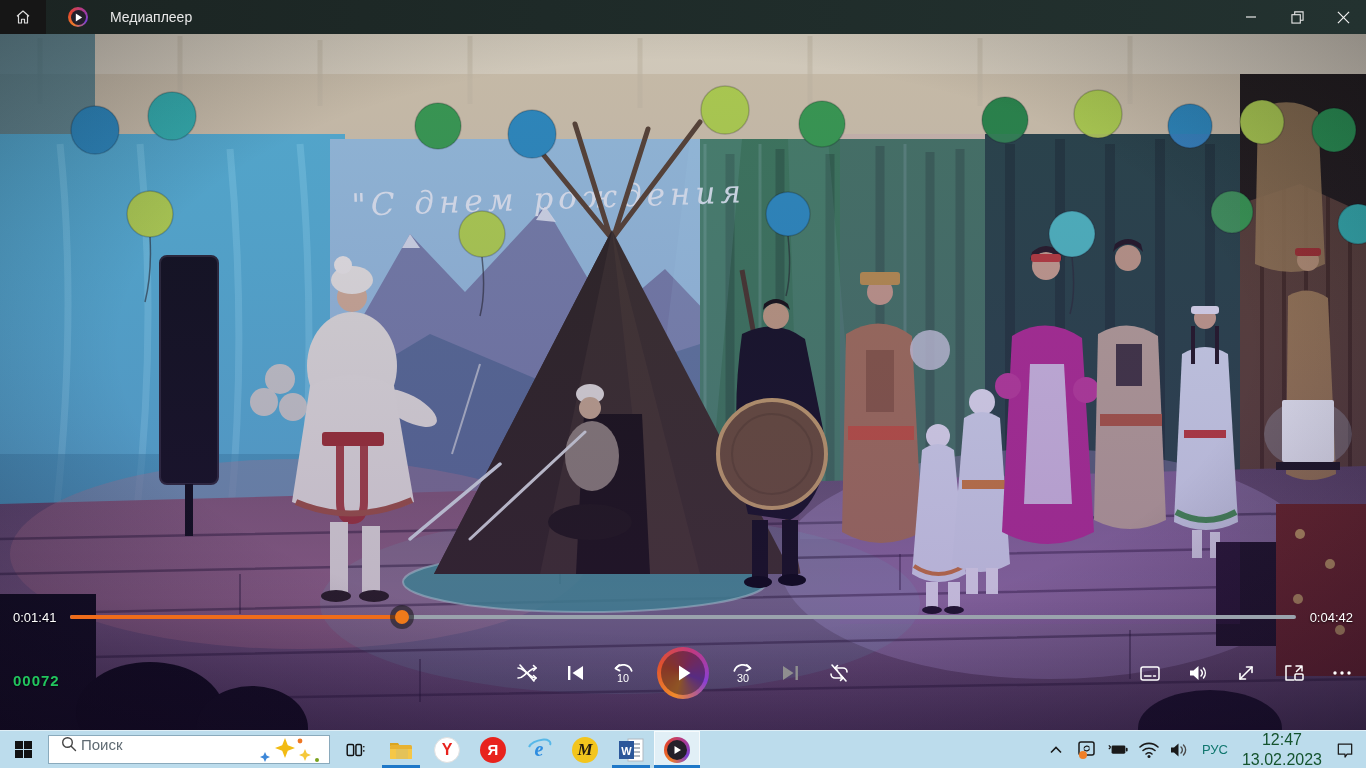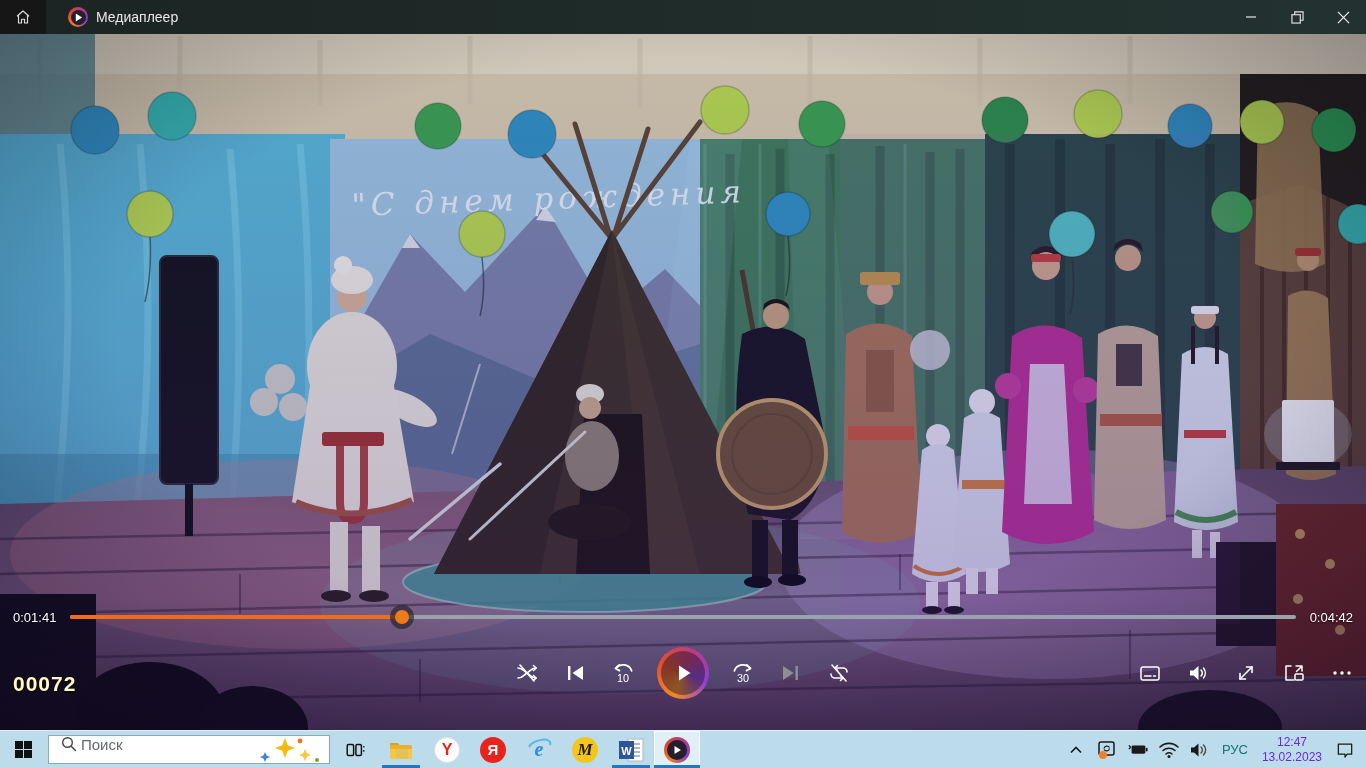--- a/index.html
+++ b/index.html
@@ -10,28 +10,28 @@
   
   .titlebar { height:34px; background:linear-gradient(90deg,#1b2422,#1e2a28 40%,#233230);
               display:flex; align-items:center; color:#e8e8e8; flex:0 0 auto; }
   .home-btn { width:46px; height:34px; background:#161616; display:flex; align-items:center;
               justify-content:center; cursor:pointer; }
   .app-logo { width:20px; height:20px; border-radius:50%; margin-left:22px;
               background:conic-gradient(from 210deg,#f07b28,#e0452f,#b13a8c,#7a3fd4,#f07b28);
               display:flex; align-items:center; justify-content:center; }
   .app-logo .inner { width:15px; height:15px; border-radius:50%; background:#241f2a;
               display:flex; align-items:center; justify-content:center; }
-  .titlebar-title { margin-left:8px; font-size:14px; }
+  .titlebar-title { margin-left:22px; font-size:14px; }
   .win-controls { margin-left:auto; display:flex; }
   .win-btn { width:46px; height:34px; display:flex; align-items:center; justify-content:center; cursor:pointer; }
 
   
   .video-area { position:relative; height:696px; background:#0c0e16; flex:0 0 auto; overflow:hidden; }
   .scene { position:absolute; inset:0; width:100%; height:100%; display:block; }
-  .burned-counter { position:absolute; left:13px; top:638px; color:#fef9c3; font-size:21px;
+  .burned-counter { position:absolute; left:13px; top:638px; color:#22c55e; font-size:15px;
                     font-weight:700; letter-spacing:1px; text-shadow:0 1px 2px rgba(0,0,0,.6); }
 
   
   .chrome { position:absolute; left:0; right:0; bottom:14px; padding-bottom:14px; }
   .seek-row { display:flex; align-items:center; gap:11px; padding:0 13px; height:34px; margin-bottom:10px; }
   .seek-time { color:#fff; font-size:13px; min-width:46px; text-shadow:0 1px 2px rgba(0,0,0,.7); }
   .seek-time.right { text-align:right; }
   .seek-track { position:relative; flex:1; height:4px; border-radius:2px; background:#9aa3ad; cursor:pointer; }
   .seek-progress { position:relative; height:4px; border-radius:2px; background:#ef6c1a; width:27%; }
   .seek-thumb { position:absolute; right:-8px; top:50%; transform:translateY(-50%);
@@ -63,21 +63,21 @@
   .app-ic { width:46px; display:flex; align-items:center; justify-content:center; cursor:pointer;
             position:relative; }
   .app-ic.active { background:rgba(255,255,255,.55); box-shadow:inset 0 0 0 1px rgba(255,255,255,.7); }
   .runline { position:absolute; bottom:0; left:50%; transform:translateX(-50%); height:3px;
              width:38px; background:#1e78c8; }
   .app-ic.active .runline { width:46px; }
   .tb-spacer { flex:1; }
   .tray { display:flex; align-items:center; gap:9px; padding-right:10px; }
   .tray-ic { width:22px; height:26px; display:flex; align-items:center; justify-content:center; cursor:pointer; }
   .tray-lang { font-size:13px; color:#0f766e; cursor:pointer; padding:0 2px; }
-  .tray-clock { font-size:12px; color:#6d28d9; text-align:center; line-height:1.25; cursor:pointer; padding:0 3px; }
+  .tray-clock { font-size:16px; color:#14532d; text-align:center; line-height:1.25; cursor:pointer; padding:0 3px; }
   .circle-ic { border-radius:50%; display:flex; align-items:center; justify-content:center; font-weight:700; }
 </style>
 </head>
 <body>
 
 <div class="app">
 
   <div class="titlebar">
     <div class="home-btn">
       <svg width="18" height="18" viewBox="0 0 24 24">

